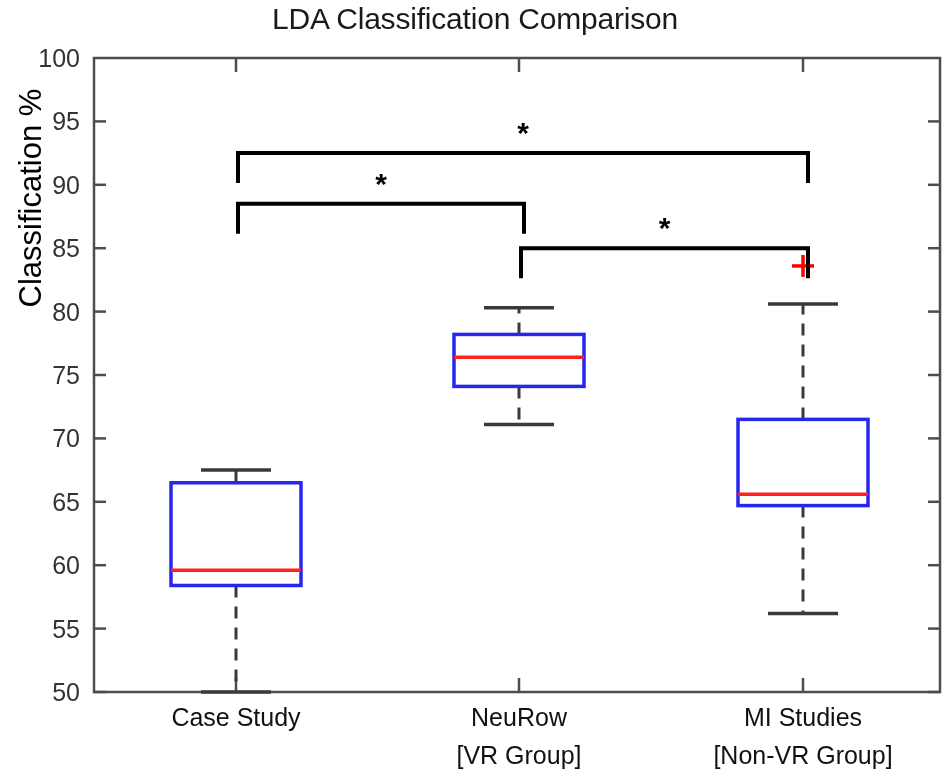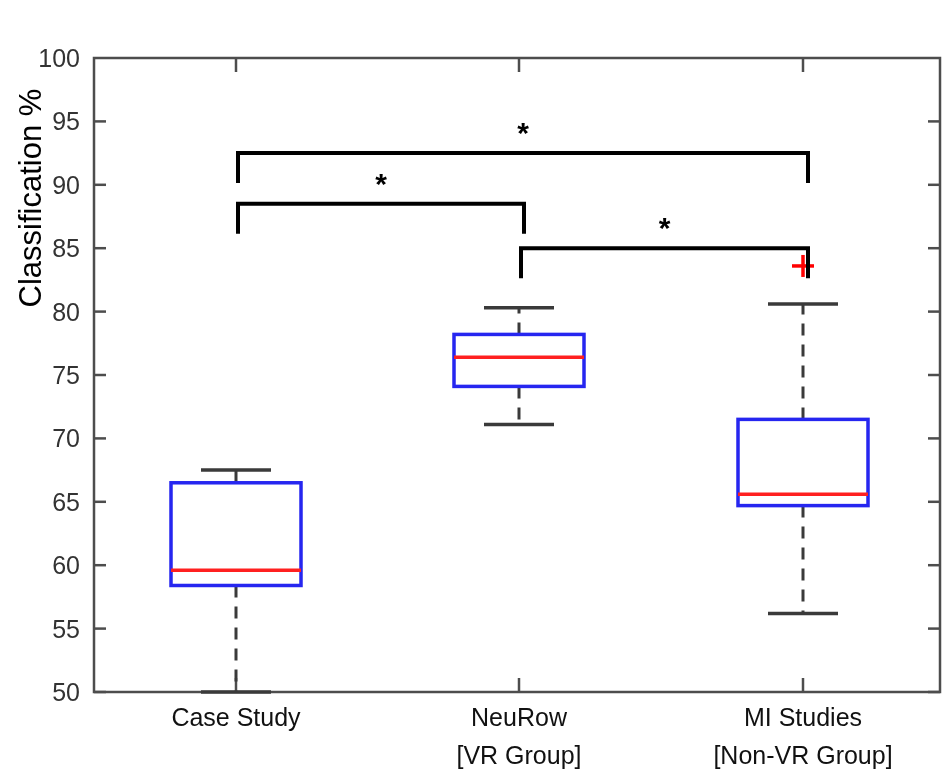--- a/index.html
+++ b/index.html
@@ -68,20 +68,21 @@
     font-family: "Liberation Sans", sans-serif;
     text-anchor: middle;
     font-weight: 700;
   }
 </style>
 </head>
 <body>
 
 <div id="figure">
 
+  <div id="chart-title">LDA Classification Comparison</div>
 
   <div id="ylabel">Classification %</div>
 
   <svg id="plot" width="950" height="780">
     <g id="y-ticks-group">
         <line x1="94" y1="692" x2="106" y2="692" stroke="#4d4d4d" stroke-width="2.5"></line>
         <line x1="940" y1="692" x2="928" y2="692" stroke="#4d4d4d" stroke-width="2.5"></line>
         <text x="80" y="701" class="ytick-label">50</text>
         <line x1="94" y1="628.6" x2="106" y2="628.6" stroke="#4d4d4d" stroke-width="2.5"></line>
         <line x1="940" y1="628.6" x2="928" y2="628.6" stroke="#4d4d4d" stroke-width="2.5"></line>

